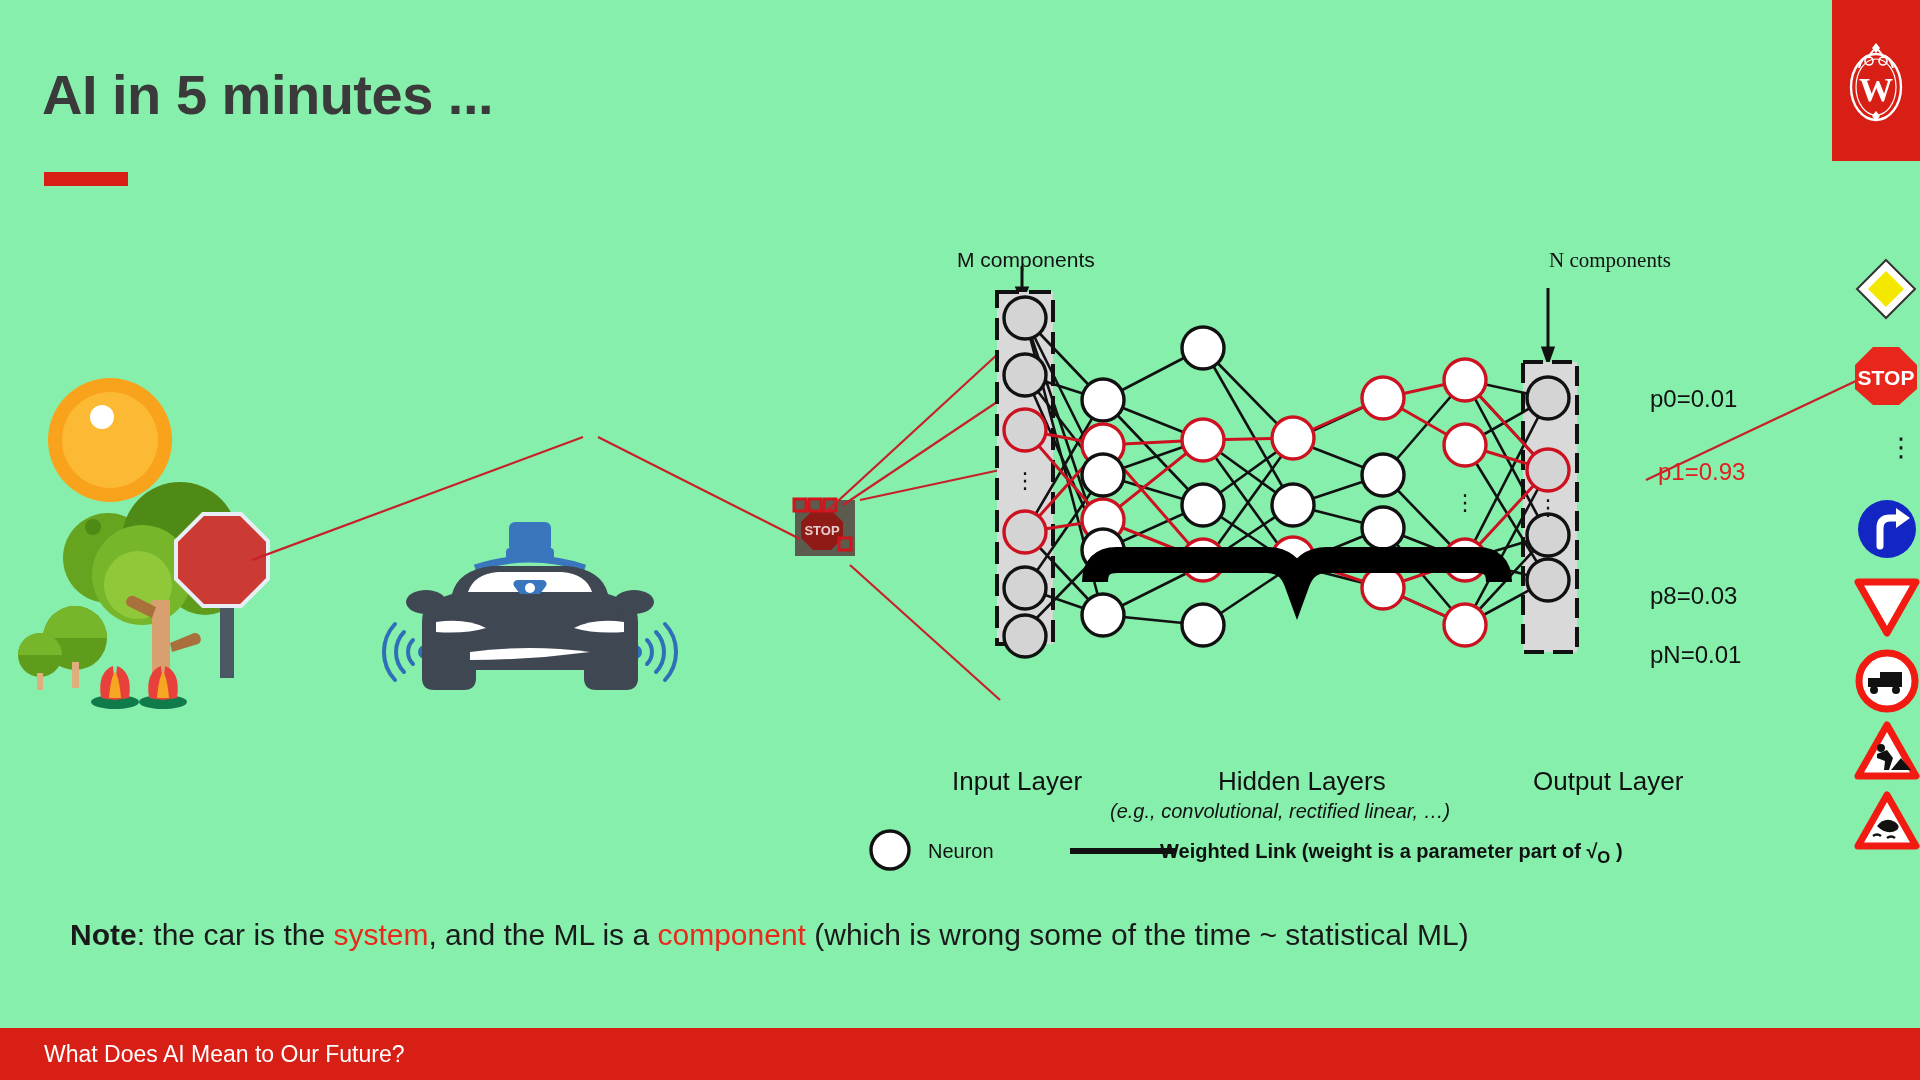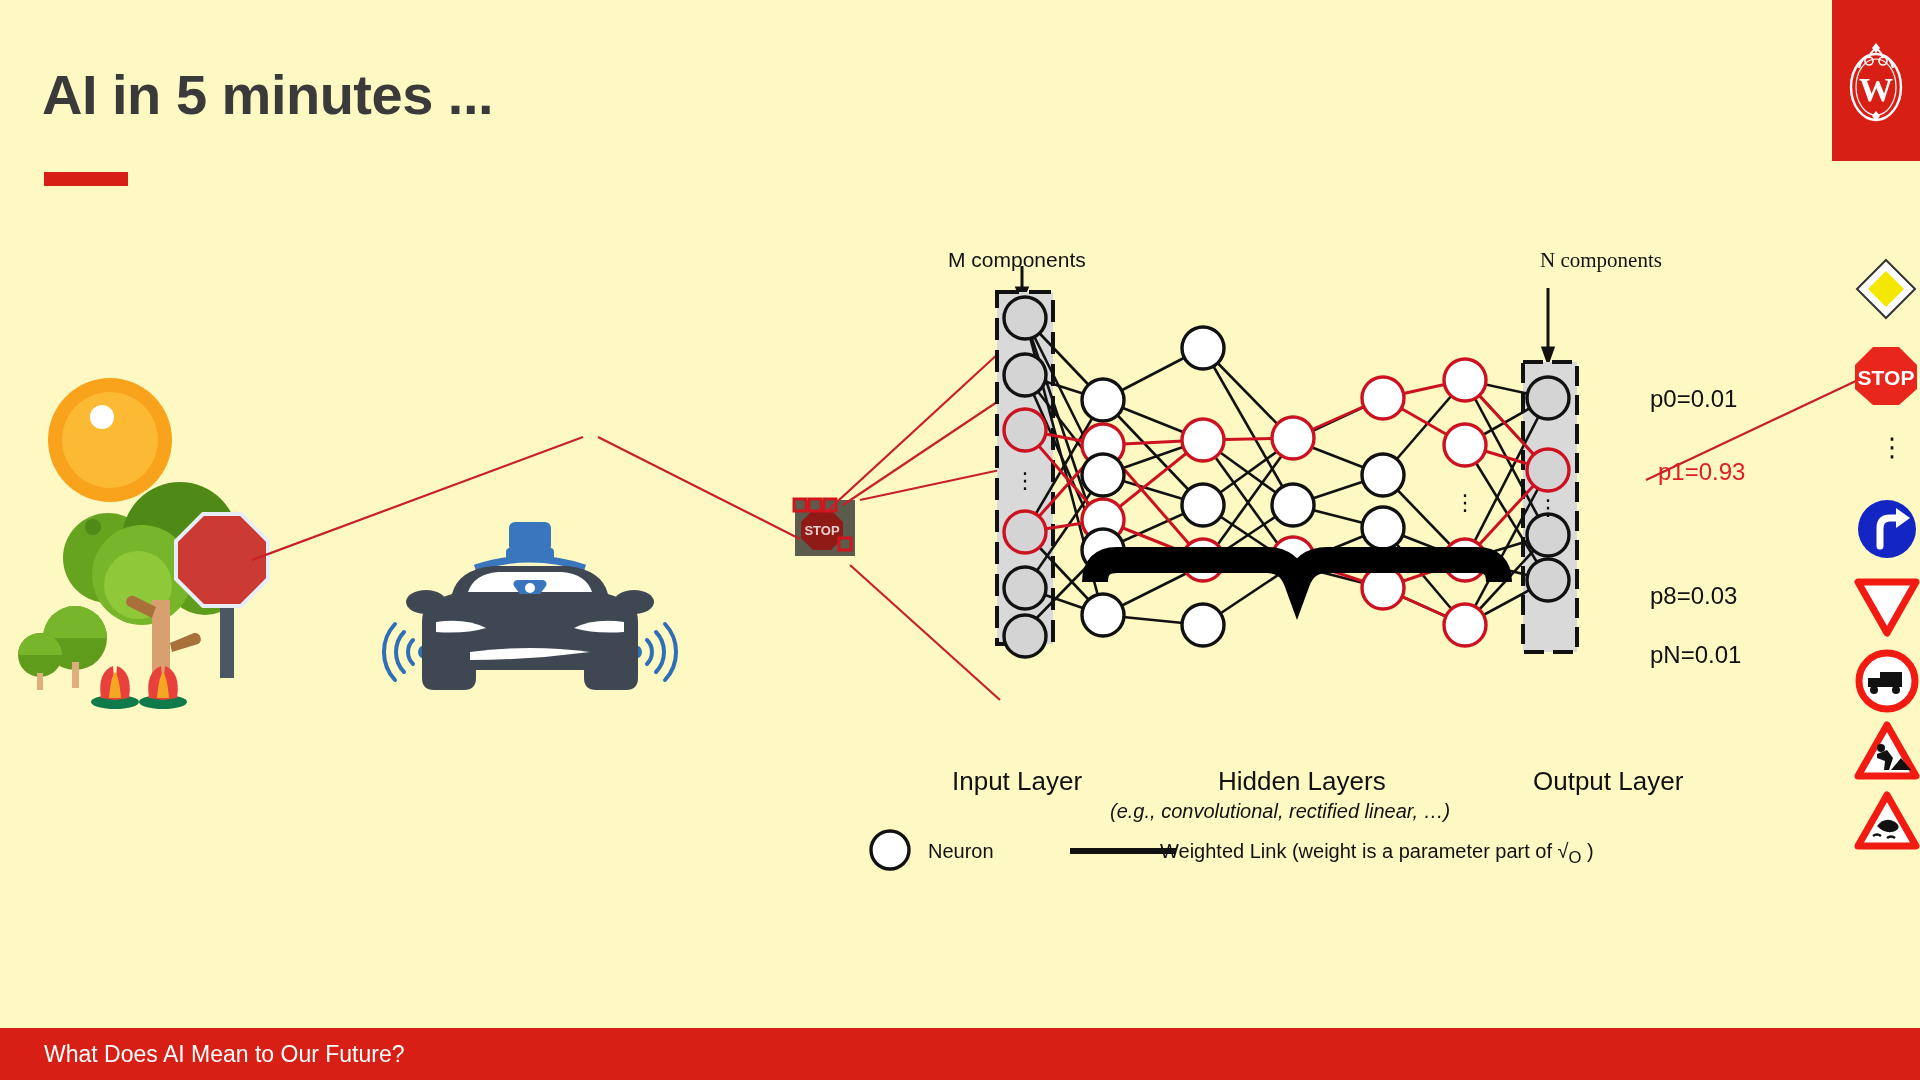--- a/index.html
+++ b/index.html
@@ -3,21 +3,21 @@
 <meta charset="utf-8">
 <style>
   * { box-sizing: border-box; }
   html, body {
     margin: 0; padding: 0;
     width: 1920px; height: 1080px;
     background: #ffffff;
     font-family: "Liberation Sans", sans-serif;
     overflow: hidden;
   }
-  #slide { position: relative; width: 1920px; height: 1080px; background: #fef9c3; }
+  #slide { position: relative; width: 1920px; height: 1080px; background: #86efac; }
 
   
   #title {
     position: absolute; left: 42px; top: 62px;
     font-size: 56px; font-weight: bold; color: #3a3a3a;
     letter-spacing: -0.5px; white-space: nowrap;
   }
   #title-rule {
     position: absolute; left: 44px; top: 172px;
     width: 84px; height: 14px; background: #d81f15;
@@ -44,21 +44,21 @@
     font-size: 30px; color: #1a1a1a; white-space: nowrap;
   }
   #note b { font-weight: bold; }
   .red-word { color: #e8291c; }
 
   
   .scene { position: absolute; }
 
   
   .nn-label {
-    position: absolute; font-size: 21px; color: #111; white-space: nowrap;
+    position: absolute; font-size: 21px; color: #111; white-space: nowrap; margin-left: 9px;
   }
   .layer-name {
     position: absolute; font-size: 26px; color: #111; white-space: nowrap;
   }
   .hidden-sub {
     position: absolute; font-size: 20px; color: #111; font-style: italic; white-space: nowrap;
   }
   .p-label {
     position: absolute; font-size: 24px; color: #111; white-space: nowrap;
   }
@@ -351,21 +351,21 @@
   <div class="layer-name" style="left:1533px; top:766px;">Output Layer</div>
   <div class="hidden-sub" style="left:1110px; top:800px;">(e.g., convolutional, rectified linear, …)</div>
 
   <svg class="scene" style="left:868px; top:828px;" width="44" height="44" viewBox="0 0 44 44">
     <circle cx="22" cy="22" r="19" fill="#ffffff" stroke="#111" stroke-width="3.4"></circle>
   </svg>
   <div class="legend-text" style="left:928px; top:840px;">Neuron</div>
   <svg class="scene" style="left:1068px; top:845px;" width="110" height="12" viewBox="0 0 110 12">
     <line x1="2" y1="6" x2="108" y2="6" stroke="#111" stroke-width="6"></line>
   </svg>
-  <div class="legend-text" style="left:1160px; top:840px;"><span>Weighted Link  (weight is a parameter part of </span><span>√</span><sub>O</sub><span> )</span></div>
+  <div class="legend-text" style="left:1160px; top:840px;font-weight:bold;"><span>Weighted Link  (weight is a parameter part of </span><span>√</span><sub>O</sub><span> )</span></div>
 
   <svg class="scene" style="left:1855px; top:258px;" width="62" height="62" viewBox="0 0 62 62">
     <polygon points="31,2 60,31 31,60 2,31" fill="#fff" stroke="#333" stroke-width="2"></polygon>
     <polygon points="31,13 49,31 31,49 13,31" fill="#f5e800"></polygon>
   </svg>
 
   <svg class="scene" style="left:1853px; top:345px;" width="66" height="62" viewBox="0 0 66 62">
     <polygon points="20,2 46,2 64,20 64,44 46,60 20,60 2,44 2,20" fill="#e8261c"></polygon>
     <text x="33" y="40" text-anchor="middle" fill="#ffffff" font-family="'Liberation Sans', sans-serif" font-size="21" font-weight="bold">STOP</text>
   </svg>
@@ -397,18 +397,21 @@
     <path d="M36 48 l10 -12 l10 12 z" fill="#111"></path>
   </svg>
 
   <svg class="scene" style="left:1855px; top:792px;" width="64" height="58" viewBox="0 0 64 58">
     <polygon points="32,3 61,54 3,54" fill="#ffffff" stroke="#f21b12" stroke-width="7" stroke-linejoin="round"></polygon>
     <path d="M22 34 q8 -10 18 -4 q6 4 2 8 q-10 6 -20 -4 z" fill="#111"></path>
     <path d="M18 44 q4 -3 8 0" fill="none" stroke="#111" stroke-width="2.5"></path>
     <path d="M32 46 q4 -3 8 0" fill="none" stroke="#111" stroke-width="2.5"></path>
   </svg>
 
+  <div id="note">
+    <b>Note</b><span>: the car is the </span><span class="red-word">system</span><span>, and the ML is a </span><span class="red-word">component</span><span> (which is wrong some of the time ~ statistical ML)</span>
+  </div>
 
   <div id="footer-bar">
     <div id="footer-text">What Does AI Mean to Our Future?</div>
   </div>
 
 </div>
 
 </body></html>

